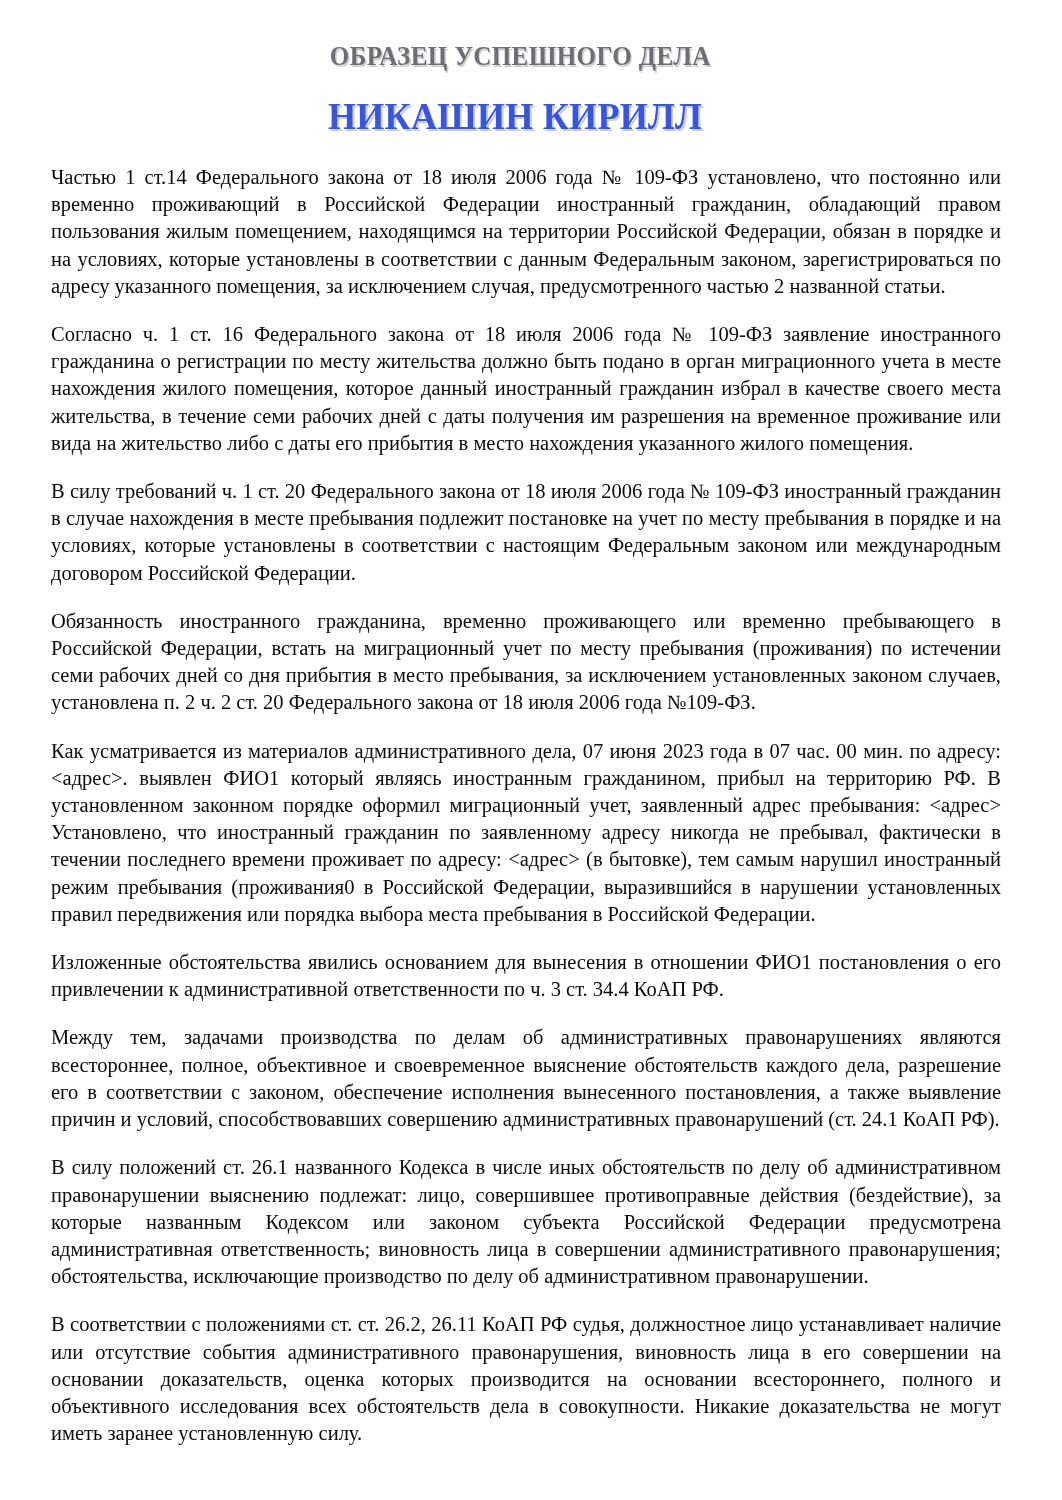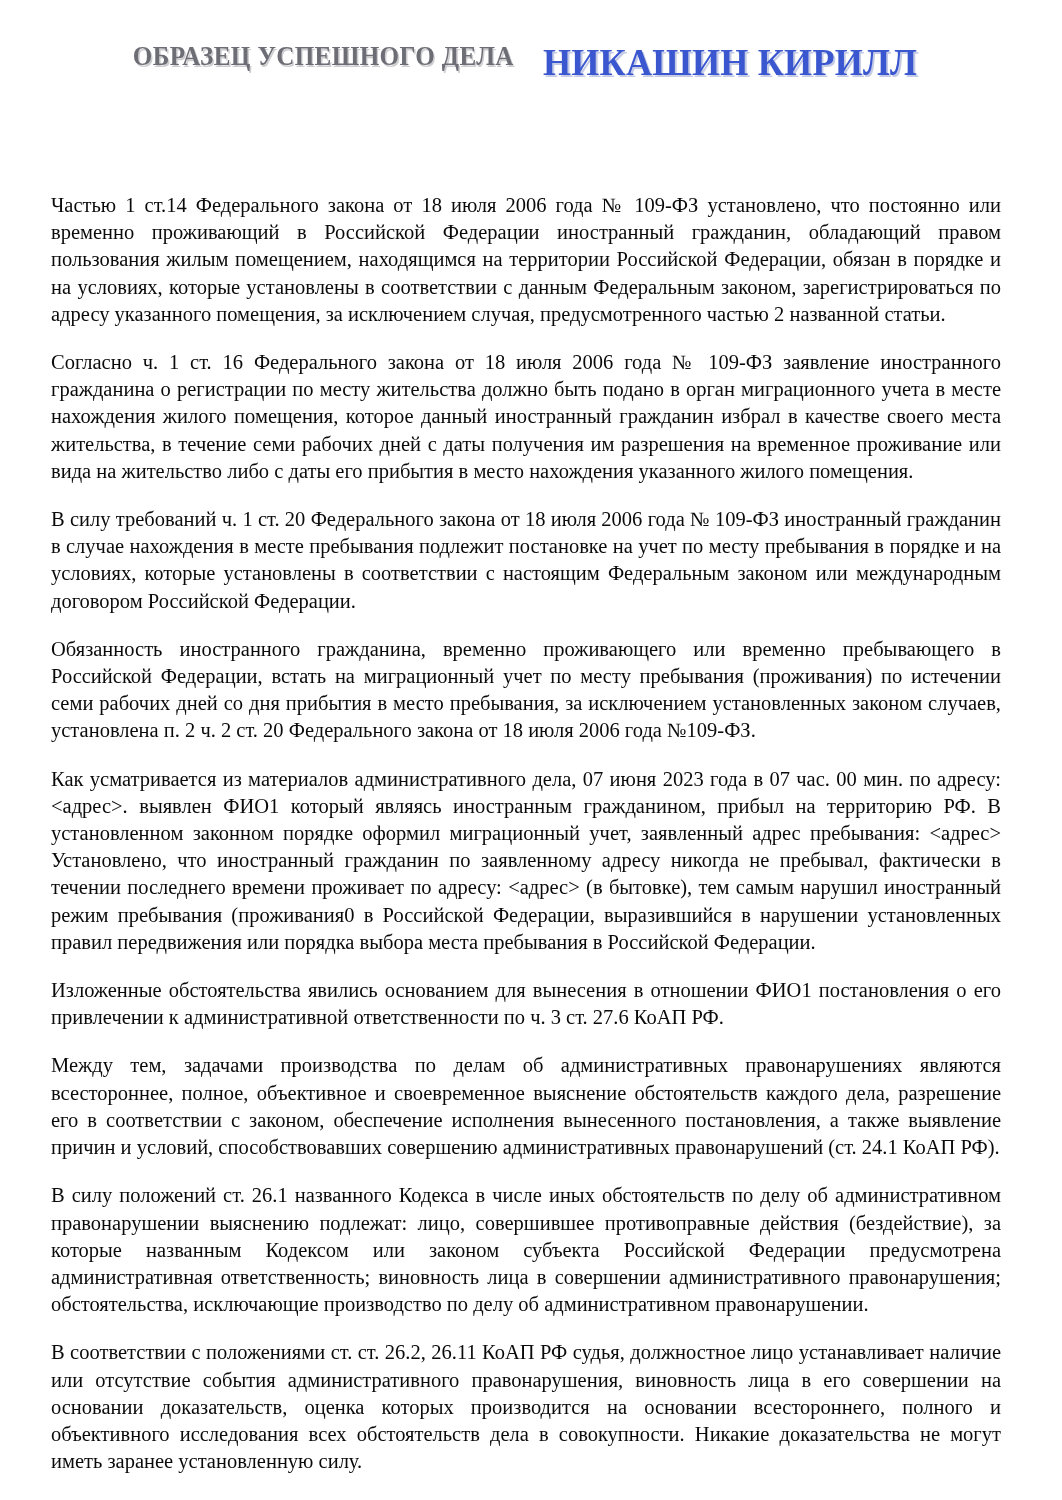--- a/index.html
+++ b/index.html
@@ -37,22 +37,22 @@
   }
   .logo-mark {
     position: relative;
     width: 84px;
     height: 92px;
     flex: 0 0 84px;
   }
   .logo-mark svg { display: block; }
   .logo-text-block {
     display: flex;
-    flex-direction: row;
-    justify-content: center;
+    flex-direction: column;
+    justify-content: space-between;
     margin-left: -6px;
     height: 92px;
   }
   .logo-line-top {
     font-family: "Liberation Serif", "DejaVu Serif", serif;
     font-weight: bold;
     font-size: 27px;
     letter-spacing: 0.4px;
     line-height: 1;
     color: #6d6d75;
@@ -87,21 +87,21 @@
     text-shadow: 1.5px 1.5px 0 rgba(170,170,178,0.6);
     letter-spacing: -0.4px;
     transform: scaleX(0.88);
     transform-origin: left bottom;
     white-space: nowrap;
   }
 
   
   .doc-body {
     position: absolute;
-    top: 192px;
+    top: 164px;
     left: 51px;
     width: 950px;
   }
   p.para {
     margin: 0 0 21px 0;
     font-size: 20.5px;
     line-height: 27.2px;
     color: #0a0a0a;
     text-align: justify;
     text-justify: inter-word;
@@ -126,19 +126,19 @@
 
     </div>
   </div>
 
   <div class="doc-body">
     <p class="para">Частью 1 ст.14 Федерального закона от 18 июля 2006 года № 109-ФЗ установлено, что постоянно или временно проживающий в Российской Федерации иностранный гражданин, обладающий правом пользования жилым помещением, находящимся на территории Российской Федерации, обязан в порядке и на условиях, которые установлены в соответствии с данным Федеральным законом, зарегистрироваться по адресу указанного помещения, за исключением случая, предусмотренного частью 2 названной статьи.</p>
     <p class="para">Согласно ч. 1 ст. 16 Федерального закона от 18 июля 2006 года № 109-ФЗ заявление иностранного гражданина о регистрации по месту жительства должно быть подано в орган миграционного учета в месте нахождения жилого помещения, которое данный иностранный гражданин избрал в качестве своего места жительства, в течение семи рабочих дней с даты получения им разрешения на временное проживание или вида на жительство либо с даты его прибытия в место нахождения указанного жилого помещения.</p>
     <p class="para">В силу требований ч. 1 ст. 20 Федерального закона от 18 июля 2006 года № 109-ФЗ иностранный гражданин в случае нахождения в месте пребывания подлежит постановке на учет по месту пребывания в порядке и на условиях, которые установлены в соответствии с настоящим Федеральным законом или международным договором Российской Федерации.</p>
     <p class="para">Обязанность иностранного гражданина, временно проживающего или временно пребывающего в Российской Федерации, встать на миграционный учет по месту пребывания (проживания) по истечении семи рабочих дней со дня прибытия в место пребывания, за исключением установленных законом случаев, установлена п. 2 ч. 2 ст. 20 Федерального закона от 18 июля 2006 года №109-ФЗ.</p>
     <p class="para">Как усматривается из материалов административного дела, 07 июня 2023 года в 07 час. 00 мин. по адресу: &lt;адрес&gt;. выявлен ФИО1 который являясь иностранным гражданином, прибыл на территорию РФ. В установленном законном порядке оформил миграционный учет, заявленный адрес пребывания: &lt;адрес&gt; Установлено, что иностранный гражданин по заявленному адресу никогда не пребывал, фактически в течении последнего времени проживает по адресу: &lt;адрес&gt; (в бытовке), тем самым нарушил иностранный режим пребывания (проживания0 в Российской Федерации, выразившийся в нарушении установленных правил передвижения или порядка выбора места пребывания в Российской Федерации.</p>
-    <p class="para">Изложенные обстоятельства явились основанием для вынесения в отношении ФИО1 постановления о его привлечении к административной ответственности по ч. 3 ст. 27.6 КоАП РФ.</p>
+    <p class="para">Изложенные обстоятельства явились основанием для вынесения в отношении ФИО1 постановления о его привлечении к административной ответственности по ч. 3 ст. 34.4 КоАП РФ.</p>
     <p class="para">Между тем, задачами производства по делам об административных правонарушениях являются всестороннее, полное, объективное и своевременное выяснение обстоятельств каждого дела, разрешение его в соответствии с законом, обеспечение исполнения вынесенного постановления, а также выявление причин и условий, способствовавших совершению административных правонарушений (ст. 24.1 КоАП РФ).</p>
     <p class="para">В силу положений ст. 26.1 названного Кодекса в числе иных обстоятельств по делу об административном правонарушении выяснению подлежат: лицо, совершившее противоправные действия (бездействие), за которые названным Кодексом или законом субъекта Российской Федерации предусмотрена административная ответственность; виновность лица в совершении административного правонарушения; обстоятельства, исключающие производство по делу об административном правонарушении.</p>
     <p class="para">В соответствии с положениями ст. ст. 26.2, 26.11 КоАП РФ судья, должностное лицо устанавливает наличие или отсутствие события административного правонарушения, виновность лица в его совершении на основании доказательств, оценка которых производится на основании всестороннего, полного и объективного исследования всех обстоятельств дела в совокупности. Никакие доказательства не могут иметь заранее установленную силу.</p>
   </div>
 
 </div>
 
 </body></html>

